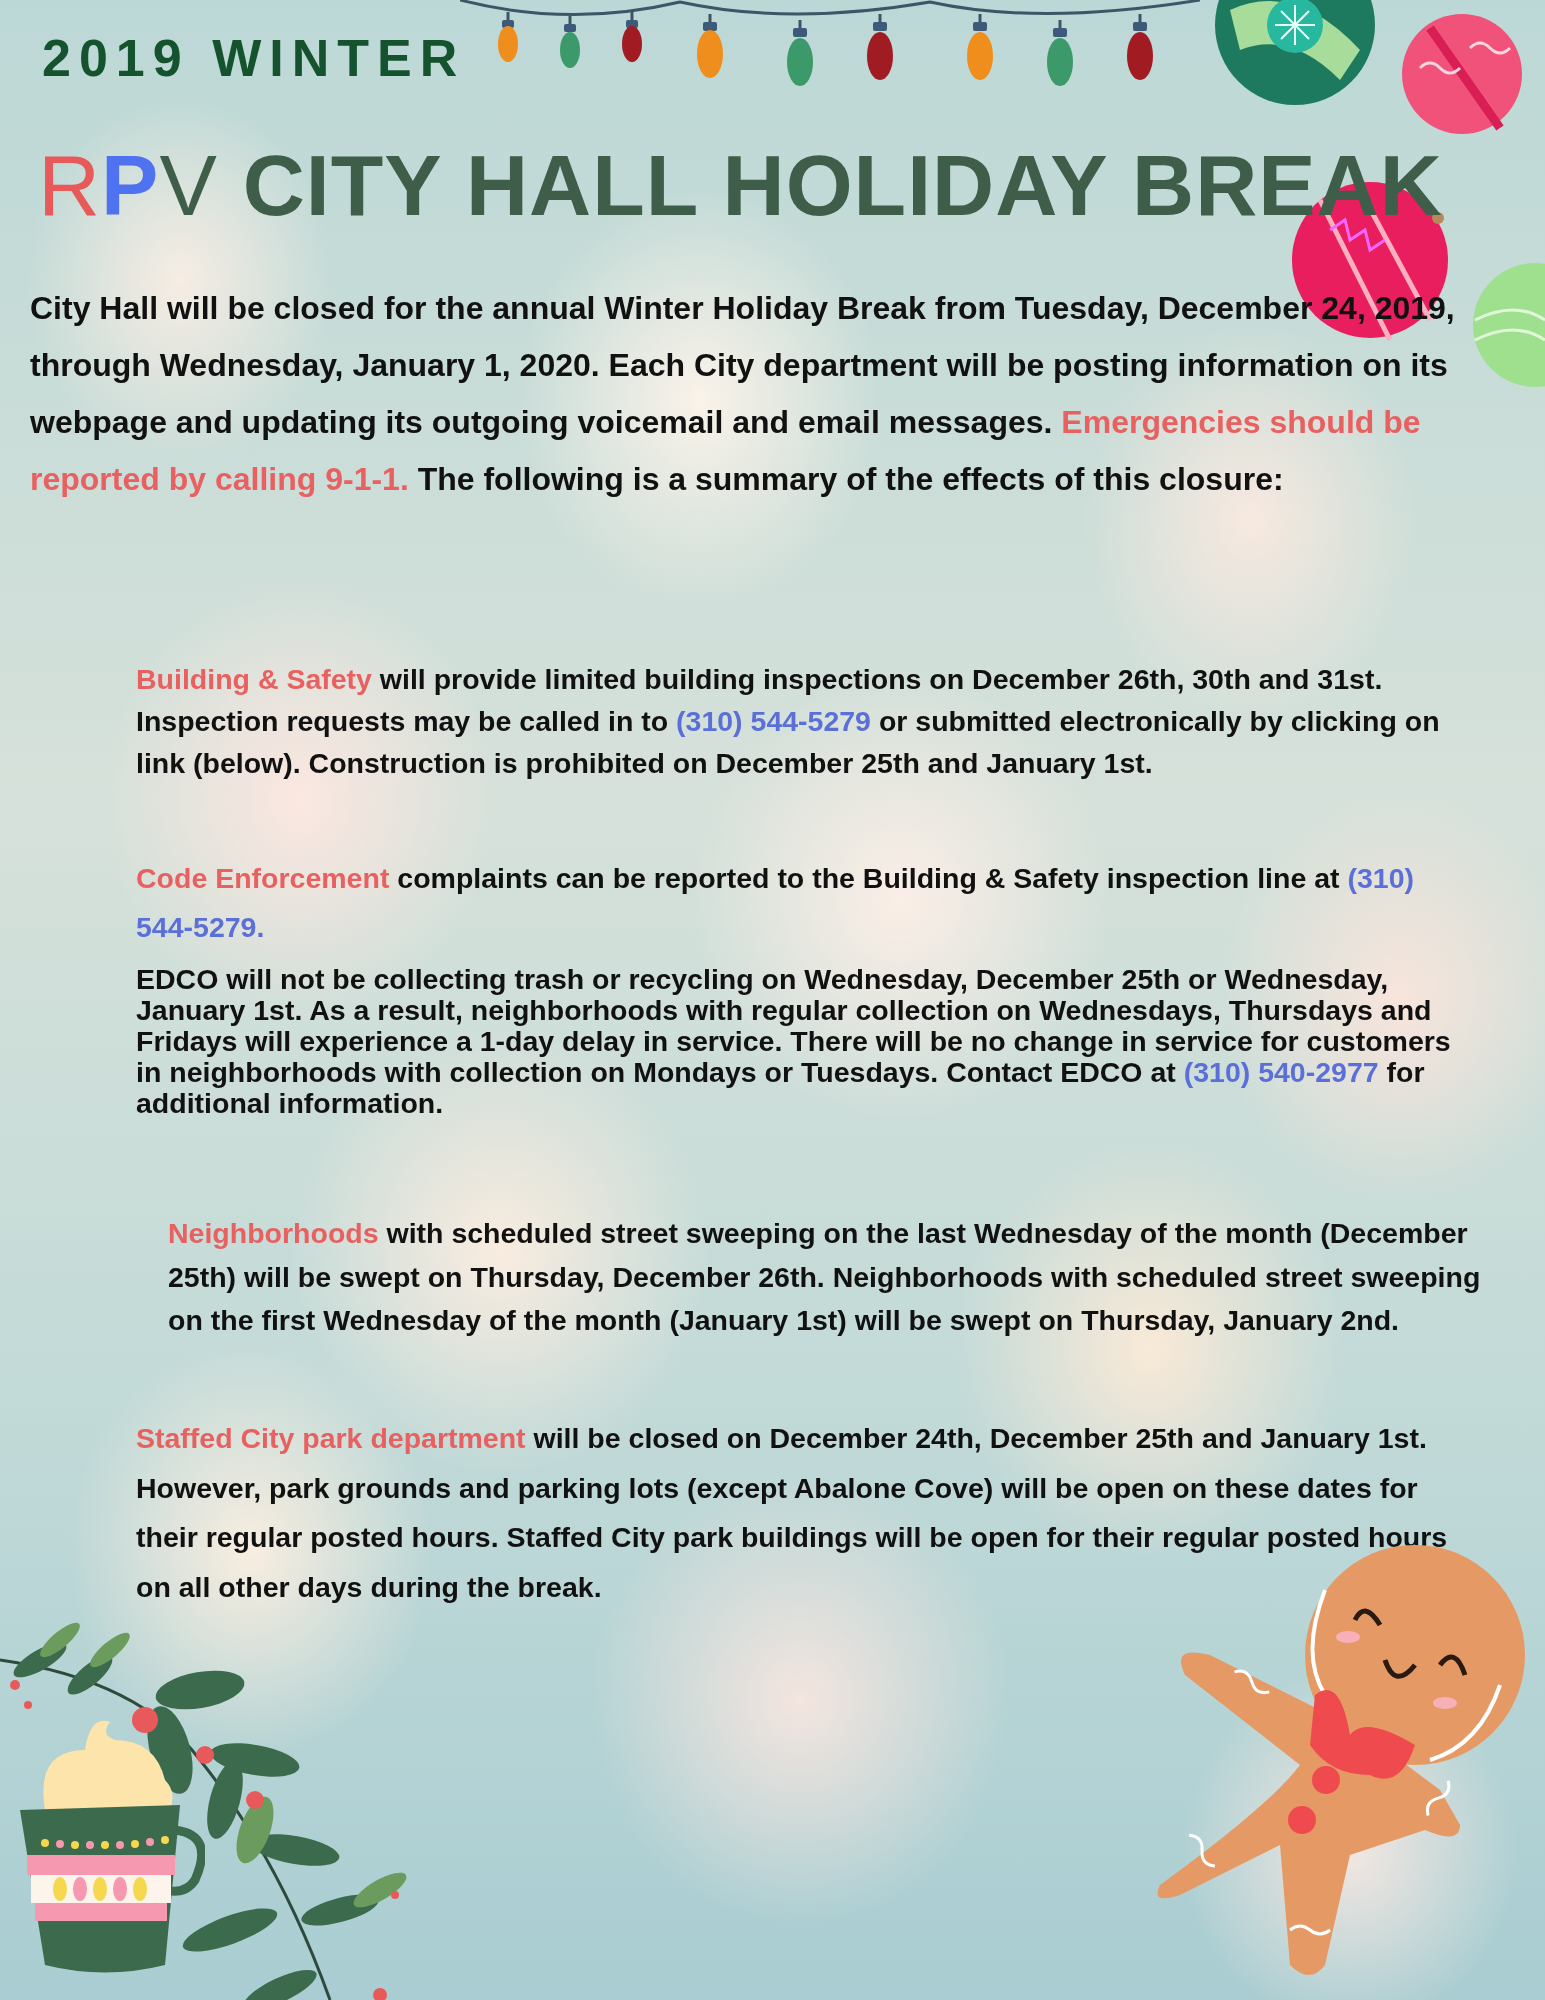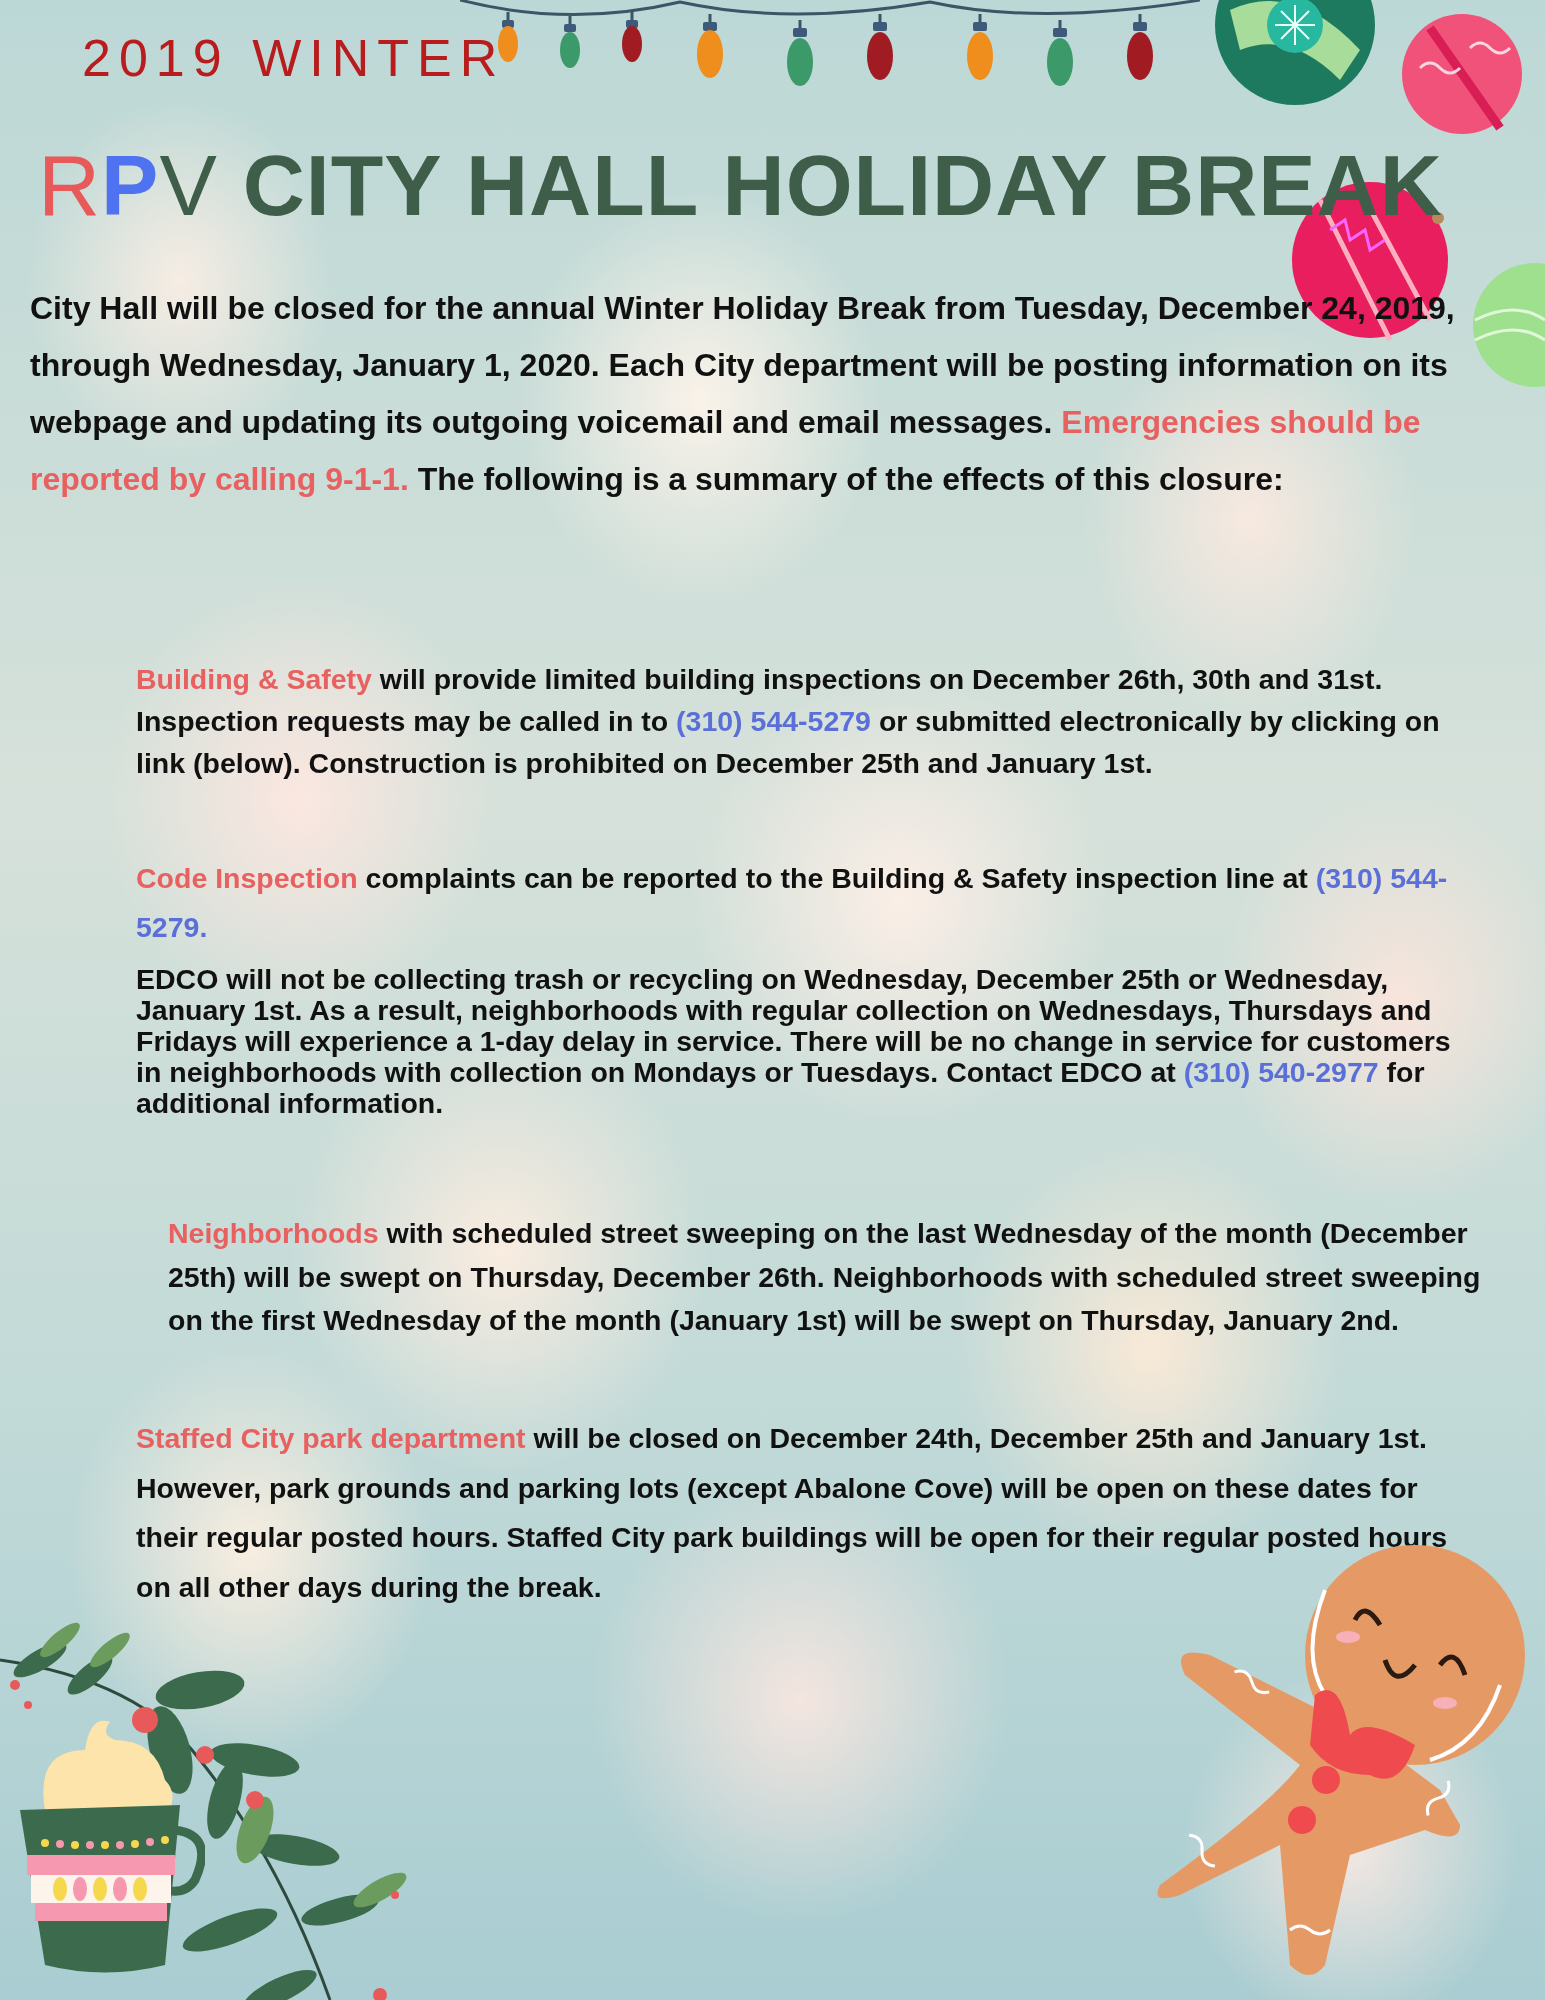--- a/index.html
+++ b/index.html
@@ -20,21 +20,21 @@
       radial-gradient(ellipse 260px 300px at 1400px 1000px, rgba(255,230,220,0.85), transparent 70%),
       radial-gradient(ellipse 300px 320px at 500px 1250px, rgba(255,238,225,0.9), transparent 70%),
       radial-gradient(ellipse 280px 300px at 1150px 1350px, rgba(255,235,215,0.9), transparent 70%),
       radial-gradient(ellipse 260px 300px at 250px 1550px, rgba(255,240,225,0.9), transparent 70%),
       radial-gradient(ellipse 300px 320px at 800px 1700px, rgba(255,232,225,0.85), transparent 70%),
       radial-gradient(ellipse 240px 260px at 1350px 1850px, rgba(255,235,228,0.85), transparent 70%),
       linear-gradient(180deg, #bcd8d6 0%, #d6e1da 40%, #c2dad8 70%, #a9cdd2 100%);
   }
   .header-year {
     position: absolute; left: 42px; top: 28px;
-    font-size: 52px; font-weight: 400; letter-spacing: 8px; color: #b91c1c; margin-left: 40px;
+    font-size: 52px; font-weight: 700; letter-spacing: 8px; color: #14532d;
   }
   .title {
     position: absolute; left: 38px; top: 136px;
     font-size: 86px; font-weight: 700; letter-spacing: 1px; color: #3f5e4a;
     white-space: nowrap;
     text-align: right;
   }
   .title .r { color: #e85a5a; font-weight: 400; }
   .title .p { color: #4f72f0; font-weight: 700; }
   .title .v { color: #3f5e4a; font-weight: 400; }
@@ -129,21 +129,21 @@
 
 <div class="intro">
   <span>City Hall will be closed for the annual Winter Holiday Break from Tuesday, December 24, 2019, through Wednesday, January 1, 2020. Each City department will be posting information on its webpage and updating its outgoing voicemail and email messages. </span><span class="red">Emergencies should be reported by calling 9-1-1.</span><span> The following is a summary of the effects of this closure:</span>
 </div>
 
 <div class="section s1">
   <span class="red">Building &amp; Safety</span><span> will provide limited building inspections on December 26th, 30th and 31st. Inspection requests may be called in to </span><span class="blue">(310) 544-5279</span><span> or submitted electronically by clicking on link (below).  Construction is prohibited on December 25th and January 1st.</span>
 </div>
 
 <div class="section s2">
-  <span class="red">Code Inspection</span><span> complaints can be reported to the Building &amp; Safety inspection line at </span><span class="blue">(310) 544-5279.</span>
+  <span class="red">Code Enforcement</span><span> complaints can be reported to the Building &amp; Safety inspection line at </span><span class="blue">(310) 544-5279.</span>
 </div>
 
 <div class="section s3">
   <span>EDCO will not be collecting trash or recycling on Wednesday, December 25th or Wednesday, January 1st. As a result, neighborhoods with regular collection on Wednesdays, Thursdays and Fridays will experience a 1-day delay in service. There will be no change in service for customers in neighborhoods with collection on Mondays or Tuesdays. Contact EDCO at </span><span class="blue">(310) 540-2977</span><span> for additional information.</span>
 </div>
 
 <div class="section s4">
   <span class="red">Neighborhoods</span><span> with scheduled street sweeping on the last Wednesday of the month (December 25th) will be swept on Thursday, December 26th. Neighborhoods with scheduled street sweeping on the first Wednesday of the month (January 1st) will be swept on Thursday, January 2nd.</span>
 </div>
 

